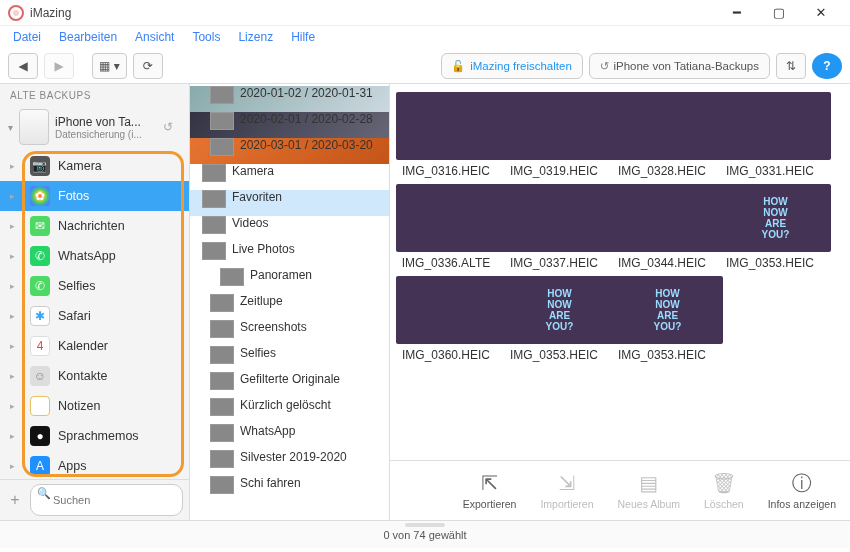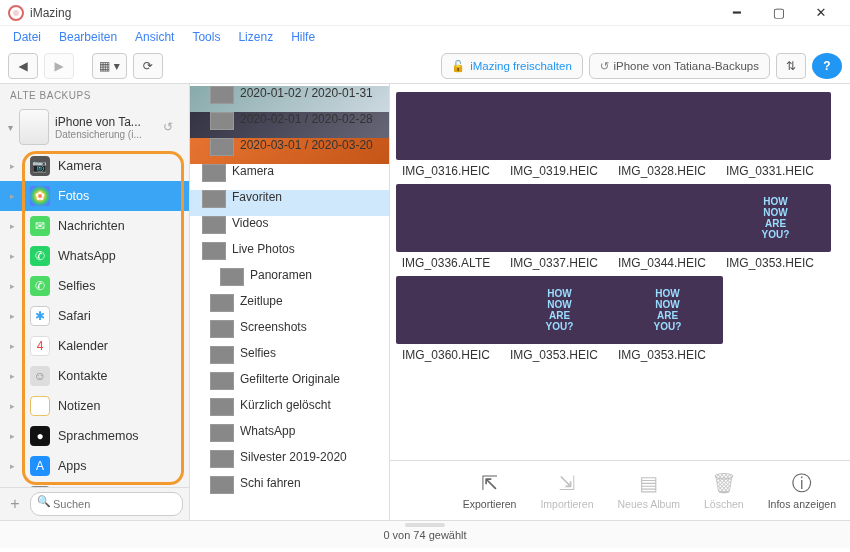--- a/index.html
+++ b/index.html
@@ -40,21 +40,21 @@
 .device-row .hist { width:18px; color:#aaa; }
 .sidebar-list { flex:1; overflow:hidden; position:relative;}
 .highlight-box { position:absolute; left:22px; top:0px; right:5px; bottom:2px; border:3px solid #f29a2e; border-radius:14px; pointer-events:none; z-index:5; }
 .sbitem { display:flex; align-items:center; height:30px; padding:0 8px 0 30px; gap:8px; font-size:12.5px; position:relative;}
 .sbitem .chev { position:absolute; left:10px; font-size:9px; color:#aaa; }
 .sbitem.selected { background:#3aa4f5; color:#fff; }
 .sbitem .ico { width:20px; height:20px; border-radius:4px; display:flex; align-items:center; justify-content:center; font-size:12px; color:#fff; }
 .left-bottom { border-top:1px solid #ddd; display:flex; align-items:center; padding:4px 6px; gap:6px; background:#f4f4f4; }
 .left-bottom .plus { color:#999; font-size:16px; width:18px; text-align:center; }
 .left-bottom .search { flex:1; position:relative; }
-.left-bottom input { width:100%; height:24px; border:1px solid #ccc; border-radius:10px; padding:0 8px 0 22px; font-size:11px; background:#fff; }
+.left-bottom input { width:100%; height:32px; border:1px solid #ccc; border-radius:10px; padding:0 8px 0 22px; font-size:11px; background:#fff; }
 .left-bottom .sicon { position:absolute; left:7px; top:3px; font-size:11px; color:#999; }
 
 
 .middle { width: 200px; border-right:1px solid #ddd; overflow-y:auto; overflow-x:hidden; padding-top:2px; }
 .tree-item { display:flex; align-items:flex-start; height:26px; padding-left:12px; font-size:12px; gap:6px; white-space:nowrap; }
 .tree-item.child { padding-left:20px; }
 .tree-item.grandchild { padding-left:30px; }
 .tree-item.selected { background:#cfe8fb; }
 .tree-item .thumb { width:24px; height:18px; background:#888; border:1px solid #999; flex-shrink:0; }
 .tree-item .label { overflow:hidden; text-overflow:ellipsis; }

